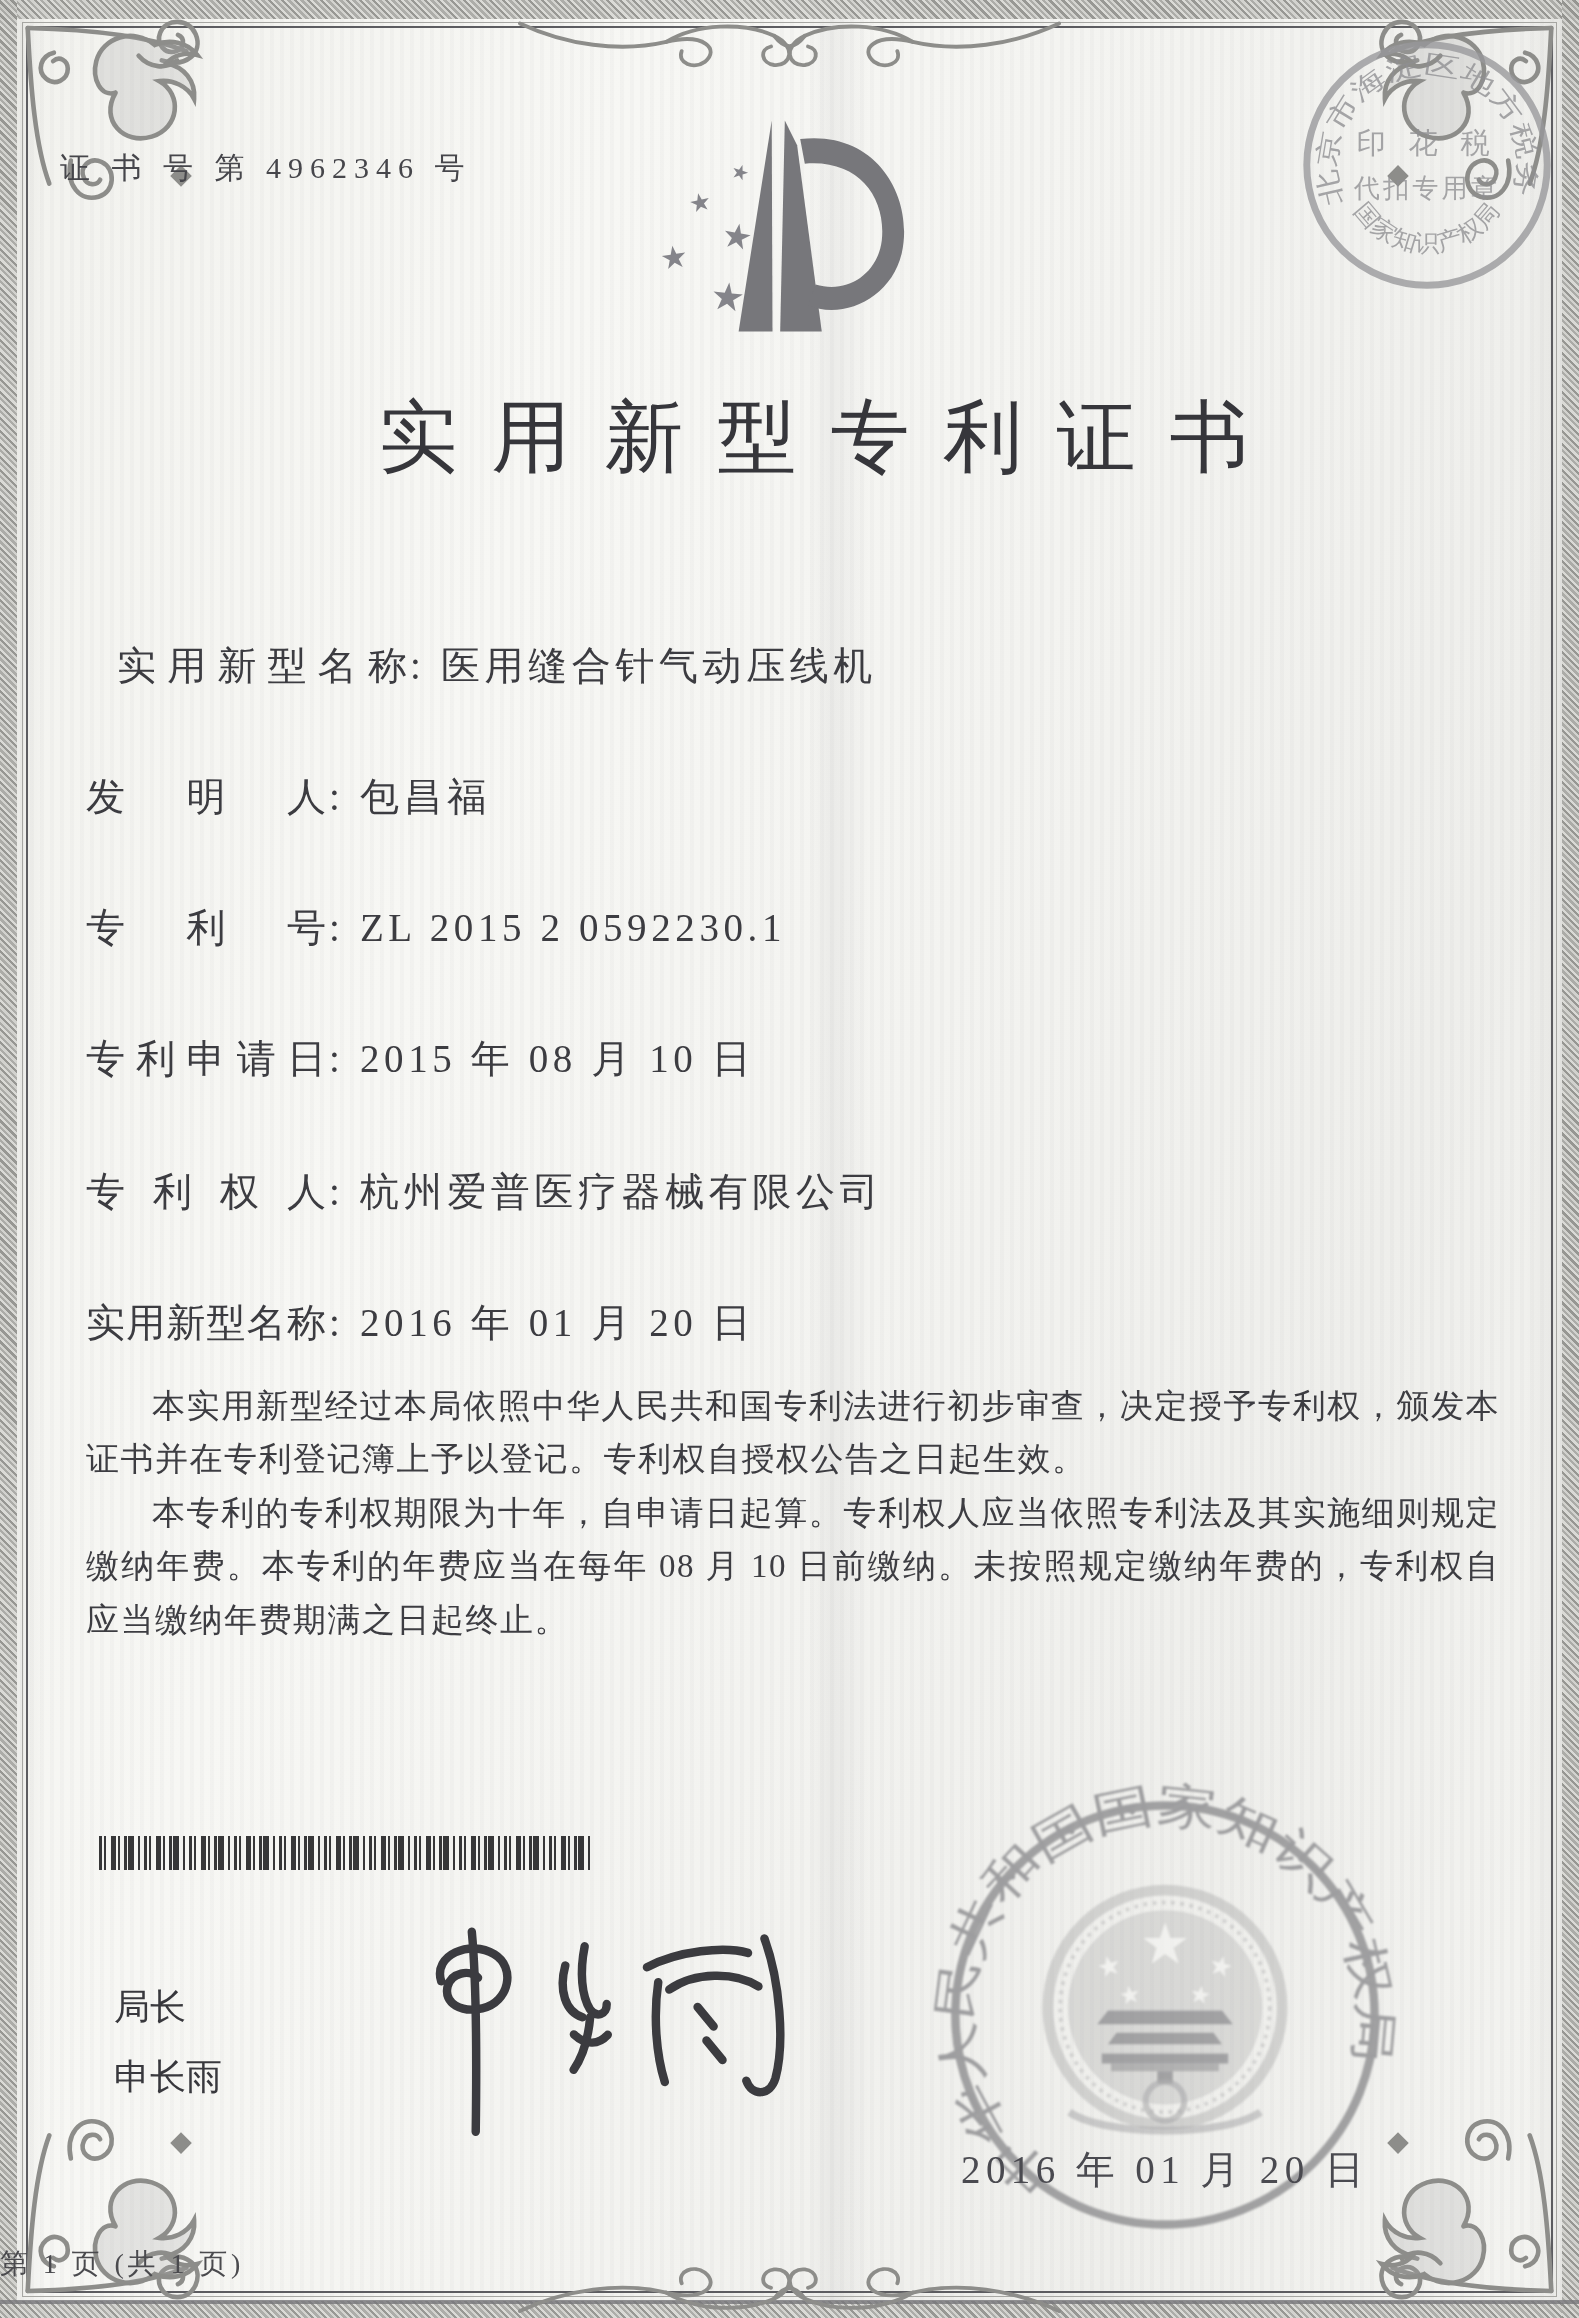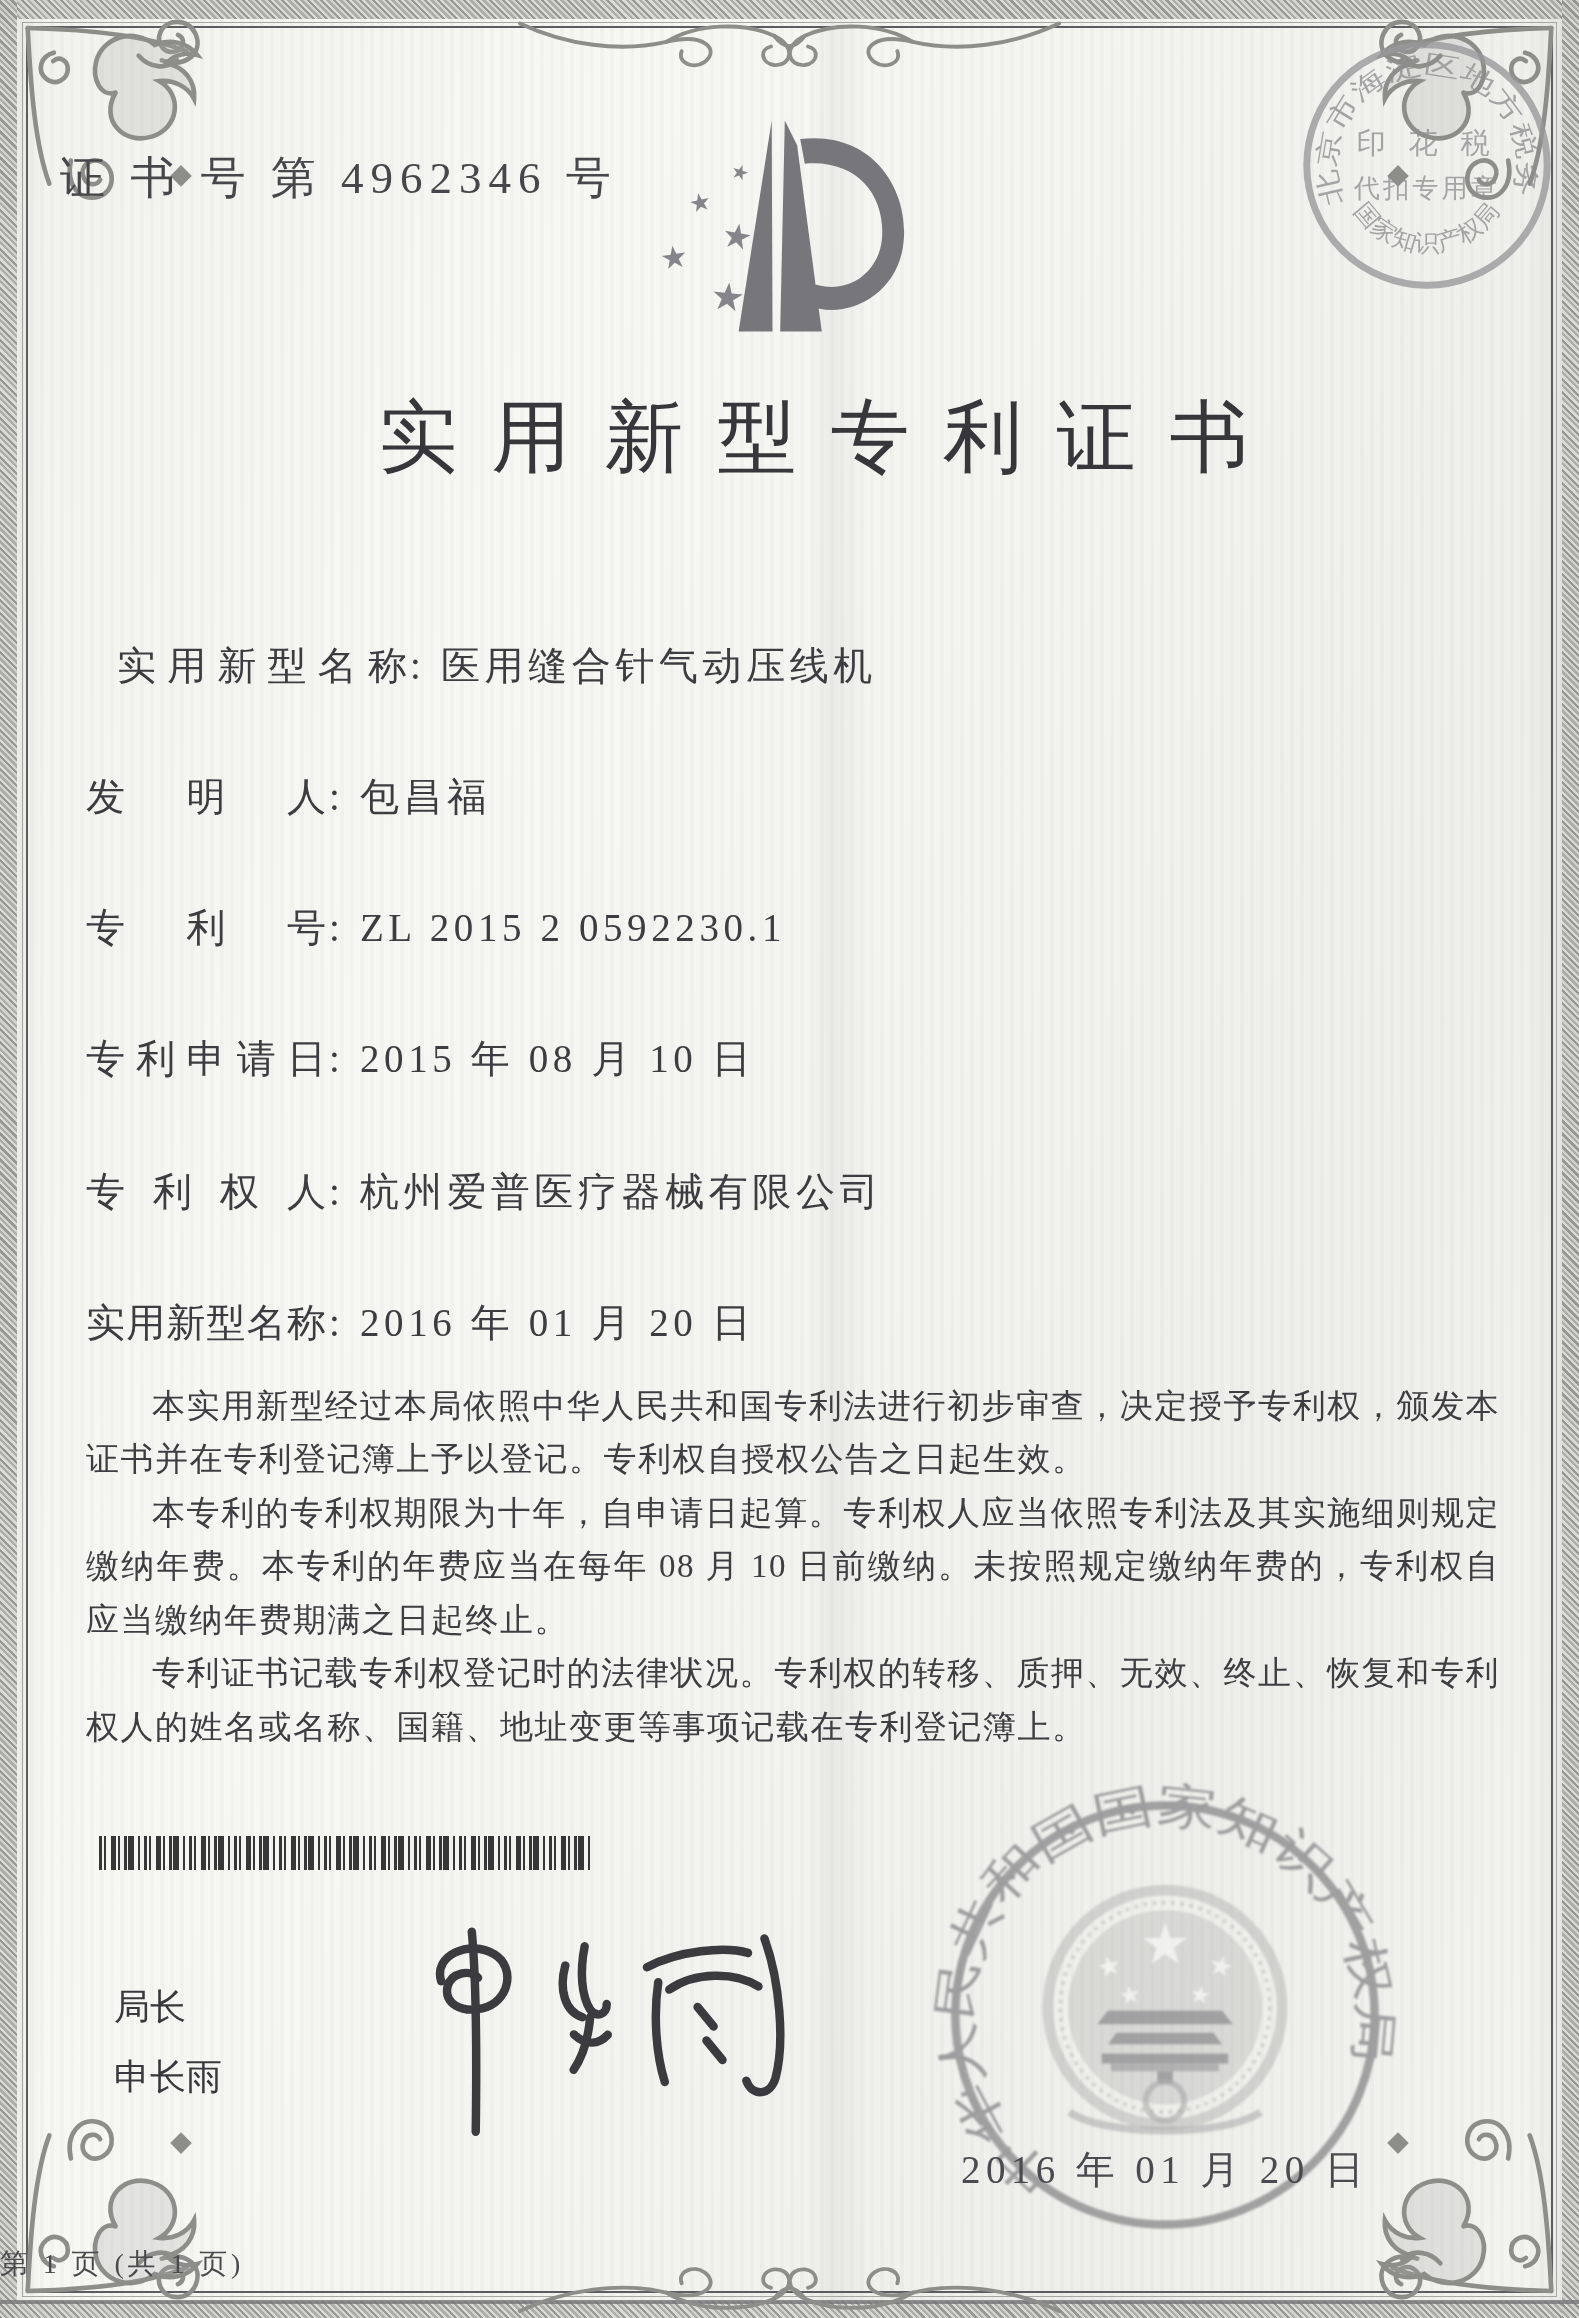--- a/index.html
+++ b/index.html
@@ -21,21 +21,21 @@
   .band{position:absolute;background:repeating-linear-gradient(45deg,#8e8e8a 0 2.3px,#d8d8d4 2.3px 4.6px,#a5a5a1 4.6px 7px,#cfcfcb 7px 9.2px);opacity:.9;}
   .band.top{left:0;top:0;right:0;height:18.5px;}
   .band.bottom{left:0;bottom:0;right:0;height:18.5px;}
   .band.left{left:0;top:0;bottom:0;width:17px;}
   .band.right{right:0;top:0;bottom:0;width:17px;}
   .frame-outer{position:absolute;inset:21.6px;border:0.8px solid #a6a6a2;}
   .frame-inner{position:absolute;inset:26px;border:2.3px solid #5c5c60;}
   .frame-rule-bottom{position:absolute;left:0;right:0;bottom:15.4px;height:3.9px;background:#77777a;opacity:.8;}
   svg text{font-family:"Liberation Serif","DejaVu Serif",serif;}
   
-  .cert-no{position:absolute;left:60px;top:148px;font-size:45px;letter-spacing:7px;color:#46464b;}
+  .cert-no{position:absolute;left:60px;top:148px;font-size:30px;letter-spacing:7px;color:#46464b;}
   .logo{position:absolute;left:646px;top:99px;}
   .tax-stamp{position:absolute;left:1296px;top:34px;opacity:.78;filter:blur(0.5px);}
   .doc-title{position:absolute;left:0;top:385px;width:100%;text-align:center;
     font-size:79px;letter-spacing:34px;text-indent:34px;color:#36363b;font-weight:500;padding-left:24px;}
   
   .field-row{position:absolute;left:86px;font-size:39px;color:#3c3c41;white-space:nowrap;}
   .flabel{display:inline-block;width:240px;text-align:justify;text-align-last:justify;}
   .flabel.wide{width:290px;margin-left:31px;}
   .fcolon{display:inline-block;margin-left:3.1px;}
   .fvalue{margin-left:20px;letter-spacing:4.6px;}
@@ -148,21 +148,20 @@
 <div class="field-row" style="top:1165px">
   <span class="flabel">专利权人</span><span class="fcolon">:</span><span class="fvalue">杭州爱普医疗器械有限公司</span>
 </div>
 <div class="field-row" style="top:1296px">
   <span class="flabel">实用新型名称</span><span class="fcolon">:</span><span class="fvalue">2016 年 01 月 20 日</span>
 </div>
 
 <div class="body-text">
   <p>本实用新型经过本局依照中华人民共和国专利法进行初步审查，决定授予专利权，颁发本证书并在专利登记簿上予以登记。专利权自授权公告之日起生效。</p>
   <p>本专利的专利权期限为十年，自申请日起算。专利权人应当依照专利法及其实施细则规定缴纳年费。本专利的年费应当在每年 08 月 10 日前缴纳。未按照规定缴纳年费的，专利权自应当缴纳年费期满之日起终止。</p>
-  <p>专利证书记载专利权登记时的法律状况。专利权的转移、质押、无效、终止、恢复和专利权人的姓名或名称、国籍、地址变更等事项记载在专利登记簿上。</p>
 </div>
 
 <div class="barcode"></div>
 
 <div class="signer">
   <div>局长</div>
   <div>申长雨</div>
 </div>
 
 <svg class="signature" width="431" height="223" viewBox="0 0 560 290">

